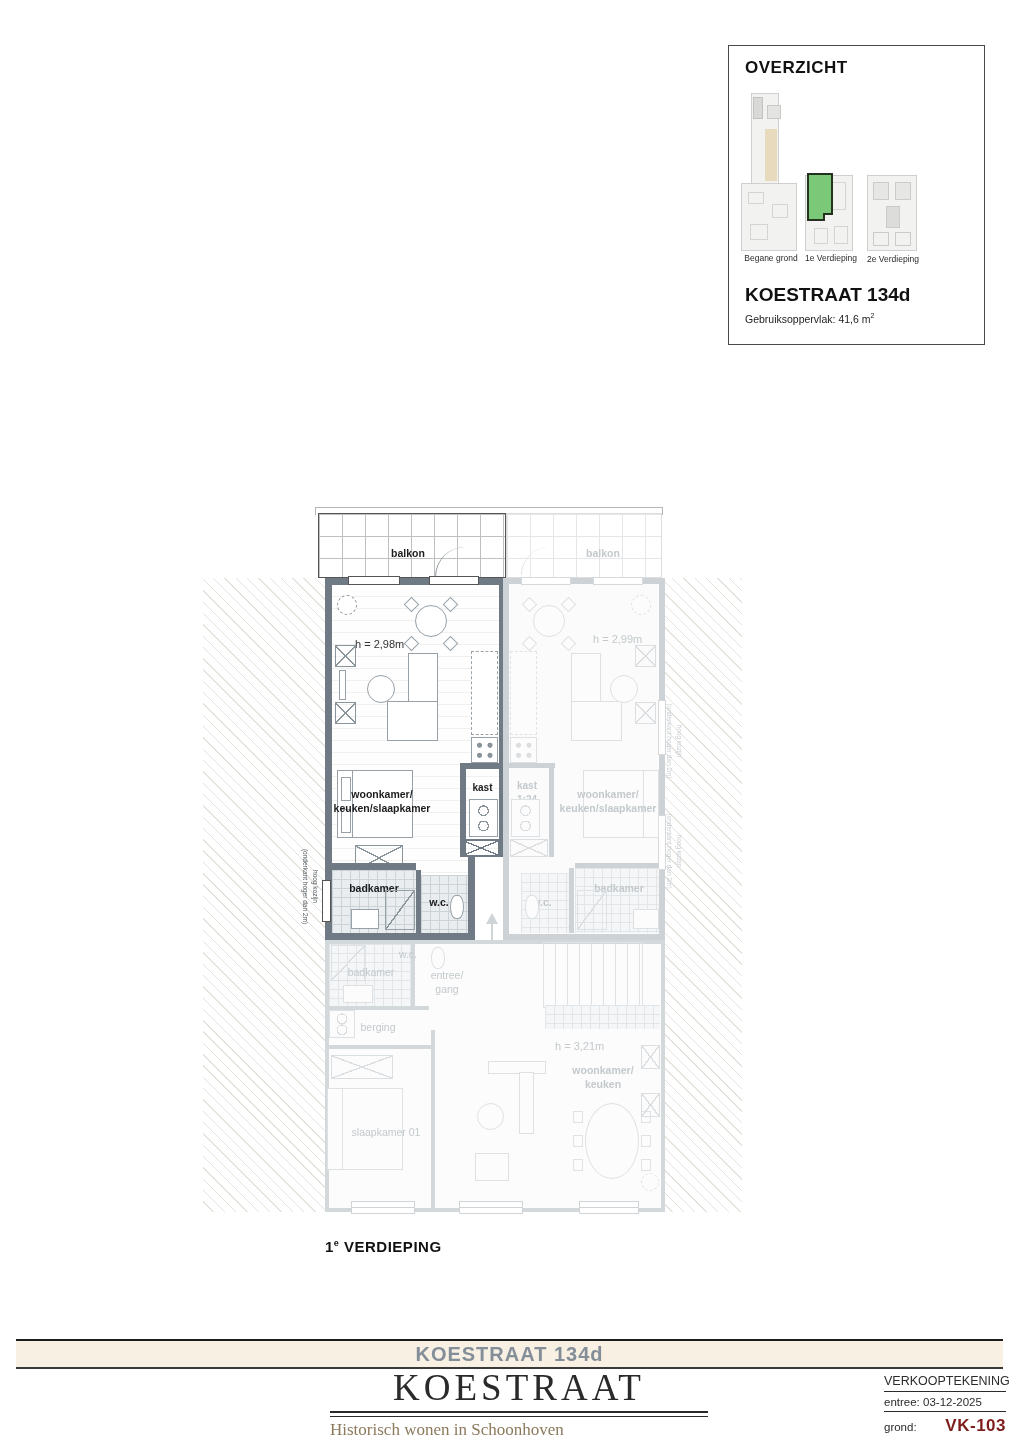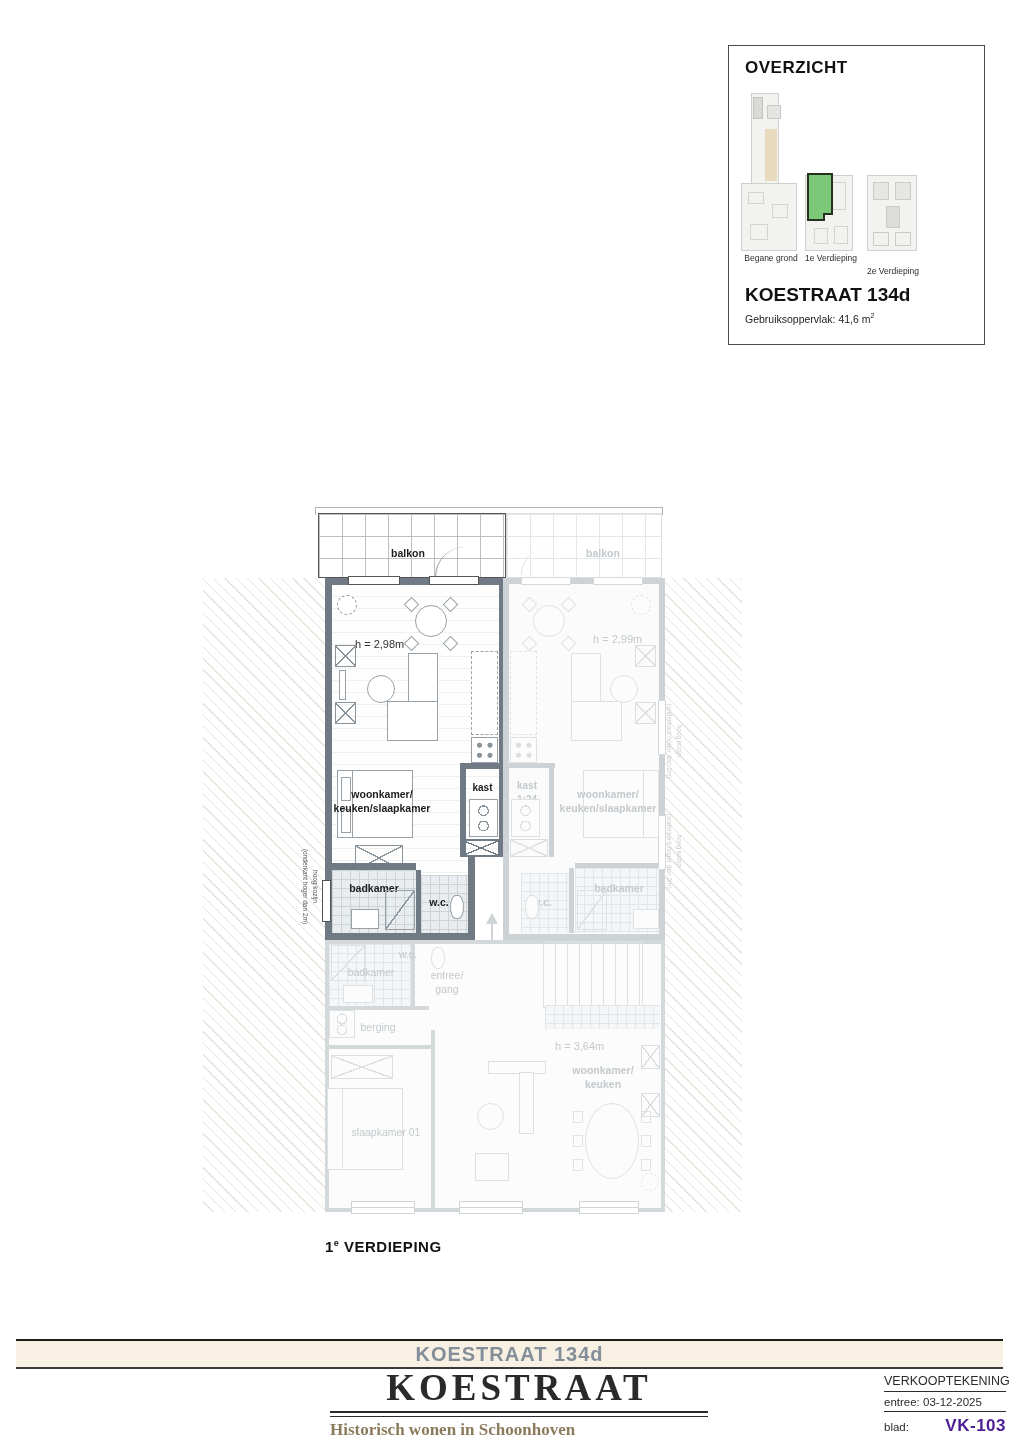--- a/index.html
+++ b/index.html
@@ -53,32 +53,32 @@
   
   .ovz{border:1.2px solid #4a4a4a;background:#fff;}
   .ovz-title{font-size:17px;font-weight:bold;letter-spacing:.5px;color:#111;}
   .thumb-lbl{font-size:8.5px;color:#2b2b2b;text-align:center;}
   .mini{background:#f2f2f1;border:1px solid #cfcfcd;}
   .prop-title{font-size:19px;font-weight:bold;color:#111;}
   .area-lbl{font-size:10.5px;color:#222;}
   
   .bar{background:#f8f0e3;border-top:2px solid #1d1d1d;border-bottom:2px solid #3a3a3a;}
   .bar-text{font-size:20px;font-weight:bold;letter-spacing:1px;color:#838e98;text-align:center;}
-  .serif{font-family:"Liberation Serif",serif;font-weight:bold;}
+  .serif{font-family:"Liberation Serif",serif;}
   .brand{font-size:34px;font-weight:bold;color:#7e96aa;letter-spacing:1px;}
   .bracket-tl{border-left:3px solid #6b88a3;border-top:3px solid #6b88a3;}
   .bracket-br{border-right:3px solid #6b88a3;border-bottom:3px solid #6b88a3;}
   .proj-title{font-size:37px;color:#2a2a2a;letter-spacing:4px;text-align:center;}
   .proj-rule{border-top:2px solid #2a2a2a;border-bottom:1px solid #2a2a2a;height:3px;}
   .proj-sub{font-size:17px;color:#8c7a5c;}
   .dt{font-size:12.5px;color:#2b2b2b;border-bottom:1.5px solid #2b2b2b;padding-bottom:3px;}
   .dd{font-size:11.5px;color:#2b2b2b;border-bottom:1.5px solid #2b2b2b;padding:4px 0 3px 0;}
   .sheetrow{display:flex;align-items:baseline;padding-top:4px;}
   .sheet-lbl{font-size:11.5px;color:#2b2b2b;}
-  .sheet-val{font-size:17px;font-weight:bold;color:#4c1d95;margin-left:auto;letter-spacing:.5px;}
+  .sheet-val{font-size:17px;font-weight:bold;color:#7f1d1d;margin-left:auto;letter-spacing:.5px;}
   .caption{font-size:15px;font-weight:bold;color:#111;letter-spacing:.5px;}
   .green-box{background:#7cc879;border:2px solid #25321f;}
 </style>
 </head>
 <body>
 
 <div class="sheet">
 
   <div class="a ovz" style="left:728px;top:45px;width:257px;height:300px;">
     <div class="a ovz-title" style="left:16px;top:12px;">OVERZICHT</div>
@@ -110,21 +110,21 @@
         <div class="a" style="left:5px;top:6px;width:16px;height:18px;border:1px solid #cbcbc9;background:#e6e6e4;"></div>
         <div class="a" style="left:27px;top:6px;width:16px;height:18px;border:1px solid #cbcbc9;background:#e6e6e4;"></div>
         <div class="a" style="left:18px;top:30px;width:14px;height:22px;border:1px solid #cbcbc9;background:#dcdcda;"></div>
         <div class="a" style="left:5px;top:56px;width:16px;height:14px;border:1px solid #cbcbc9;"></div>
         <div class="a" style="left:27px;top:56px;width:16px;height:14px;border:1px solid #cbcbc9;"></div>
       </div>
     </div>
 
     <div class="a thumb-lbl" style="left:8px;top:207px;width:68px;">Begane grond</div>
     <div class="a thumb-lbl" style="left:74px;top:207px;width:56px;">1e Verdieping</div>
-    <div class="a thumb-lbl" style="left:134px;top:220px;width:60px;">2e Verdieping</div>
+    <div class="a thumb-lbl" style="left:134px;top:208px;width:60px;">2e Verdieping</div>
 
     <div class="a prop-title" style="left:16px;top:238px;">KOESTRAAT 134d</div>
     <div class="a area-lbl" style="left:16px;top:266px;">
       <span>Gebruiksoppervlak: 41,6 m</span><sup style="font-size:7px;">2</sup>
     </div>
   </div>
 
   <div class="a" style="left:203px;top:505px;width:540px;height:710px;">
 
     <div class="a hatch" style="left:0;top:73px;width:122px;height:634px;"></div>
@@ -282,21 +282,21 @@
 
     <div class="a wall-c" style="left:126px;top:540px;width:104px;height:4px;"></div>
     <div class="a wall-c" style="left:228px;top:525px;width:4px;height:178px;"></div>
     <div class="a x cb" style="left:128px;top:550px;width:62px;height:24px;"></div>
     <div class="a f-b" style="left:124px;top:583px;width:76px;height:82px;">
       <div class="a" style="left:14px;top:0;width:1.2px;height:100%;background:#e0e3e5;"></div>
     </div>
     <div class="a lbl-b" style="left:138px;top:620px;width:90px;font-weight:normal;">slaapkamer 01</div>
 
     <div class="a tile-b" style="left:342px;top:500px;width:115px;height:24px;"></div>
-    <div class="a h-b" style="left:352px;top:535px;">h = 3,64m</div>
+    <div class="a h-b" style="left:352px;top:535px;">h = 3,21m</div>
     <div class="a lbl-b" style="left:345px;top:558px;width:110px;">
       <span style="display:block">woonkamer/</span>
       <span style="display:block">keuken</span>
     </div>
     <div class="a f-b" style="left:285px;top:556px;width:58px;height:13px;"></div>
     <div class="a f-b" style="left:316px;top:567px;width:15px;height:62px;"></div>
     <div class="a f-b circle" style="left:274px;top:598px;width:27px;height:27px;"></div>
     <div class="a f-b" style="left:272px;top:648px;width:34px;height:28px;"></div>
     <div class="a f-b" style="left:382px;top:598px;width:54px;height:76px;border-radius:50%;"></div>
     <div class="a dchair" style="left:370px;top:606px;"></div>
@@ -329,18 +329,18 @@
     <div class="proj-sub serif" style="margin-top:3px;">Historisch wonen in Schoonhoven</div>
   </div>
 
   <div class="a" style="left:884px;top:1374px;width:122px;">
     <div class="dt">VERKOOPTEKENING</div>
     <div class="dd">
       <span>entree:</span>
       <span>03-12-2025</span>
     </div>
     <div class="sheetrow">
-      <span class="sheet-lbl">blad:</span>
+      <span class="sheet-lbl">grond:</span>
       <span class="sheet-val">VK-103</span>
     </div>
   </div>
 
 </div>
 
 </body></html>

